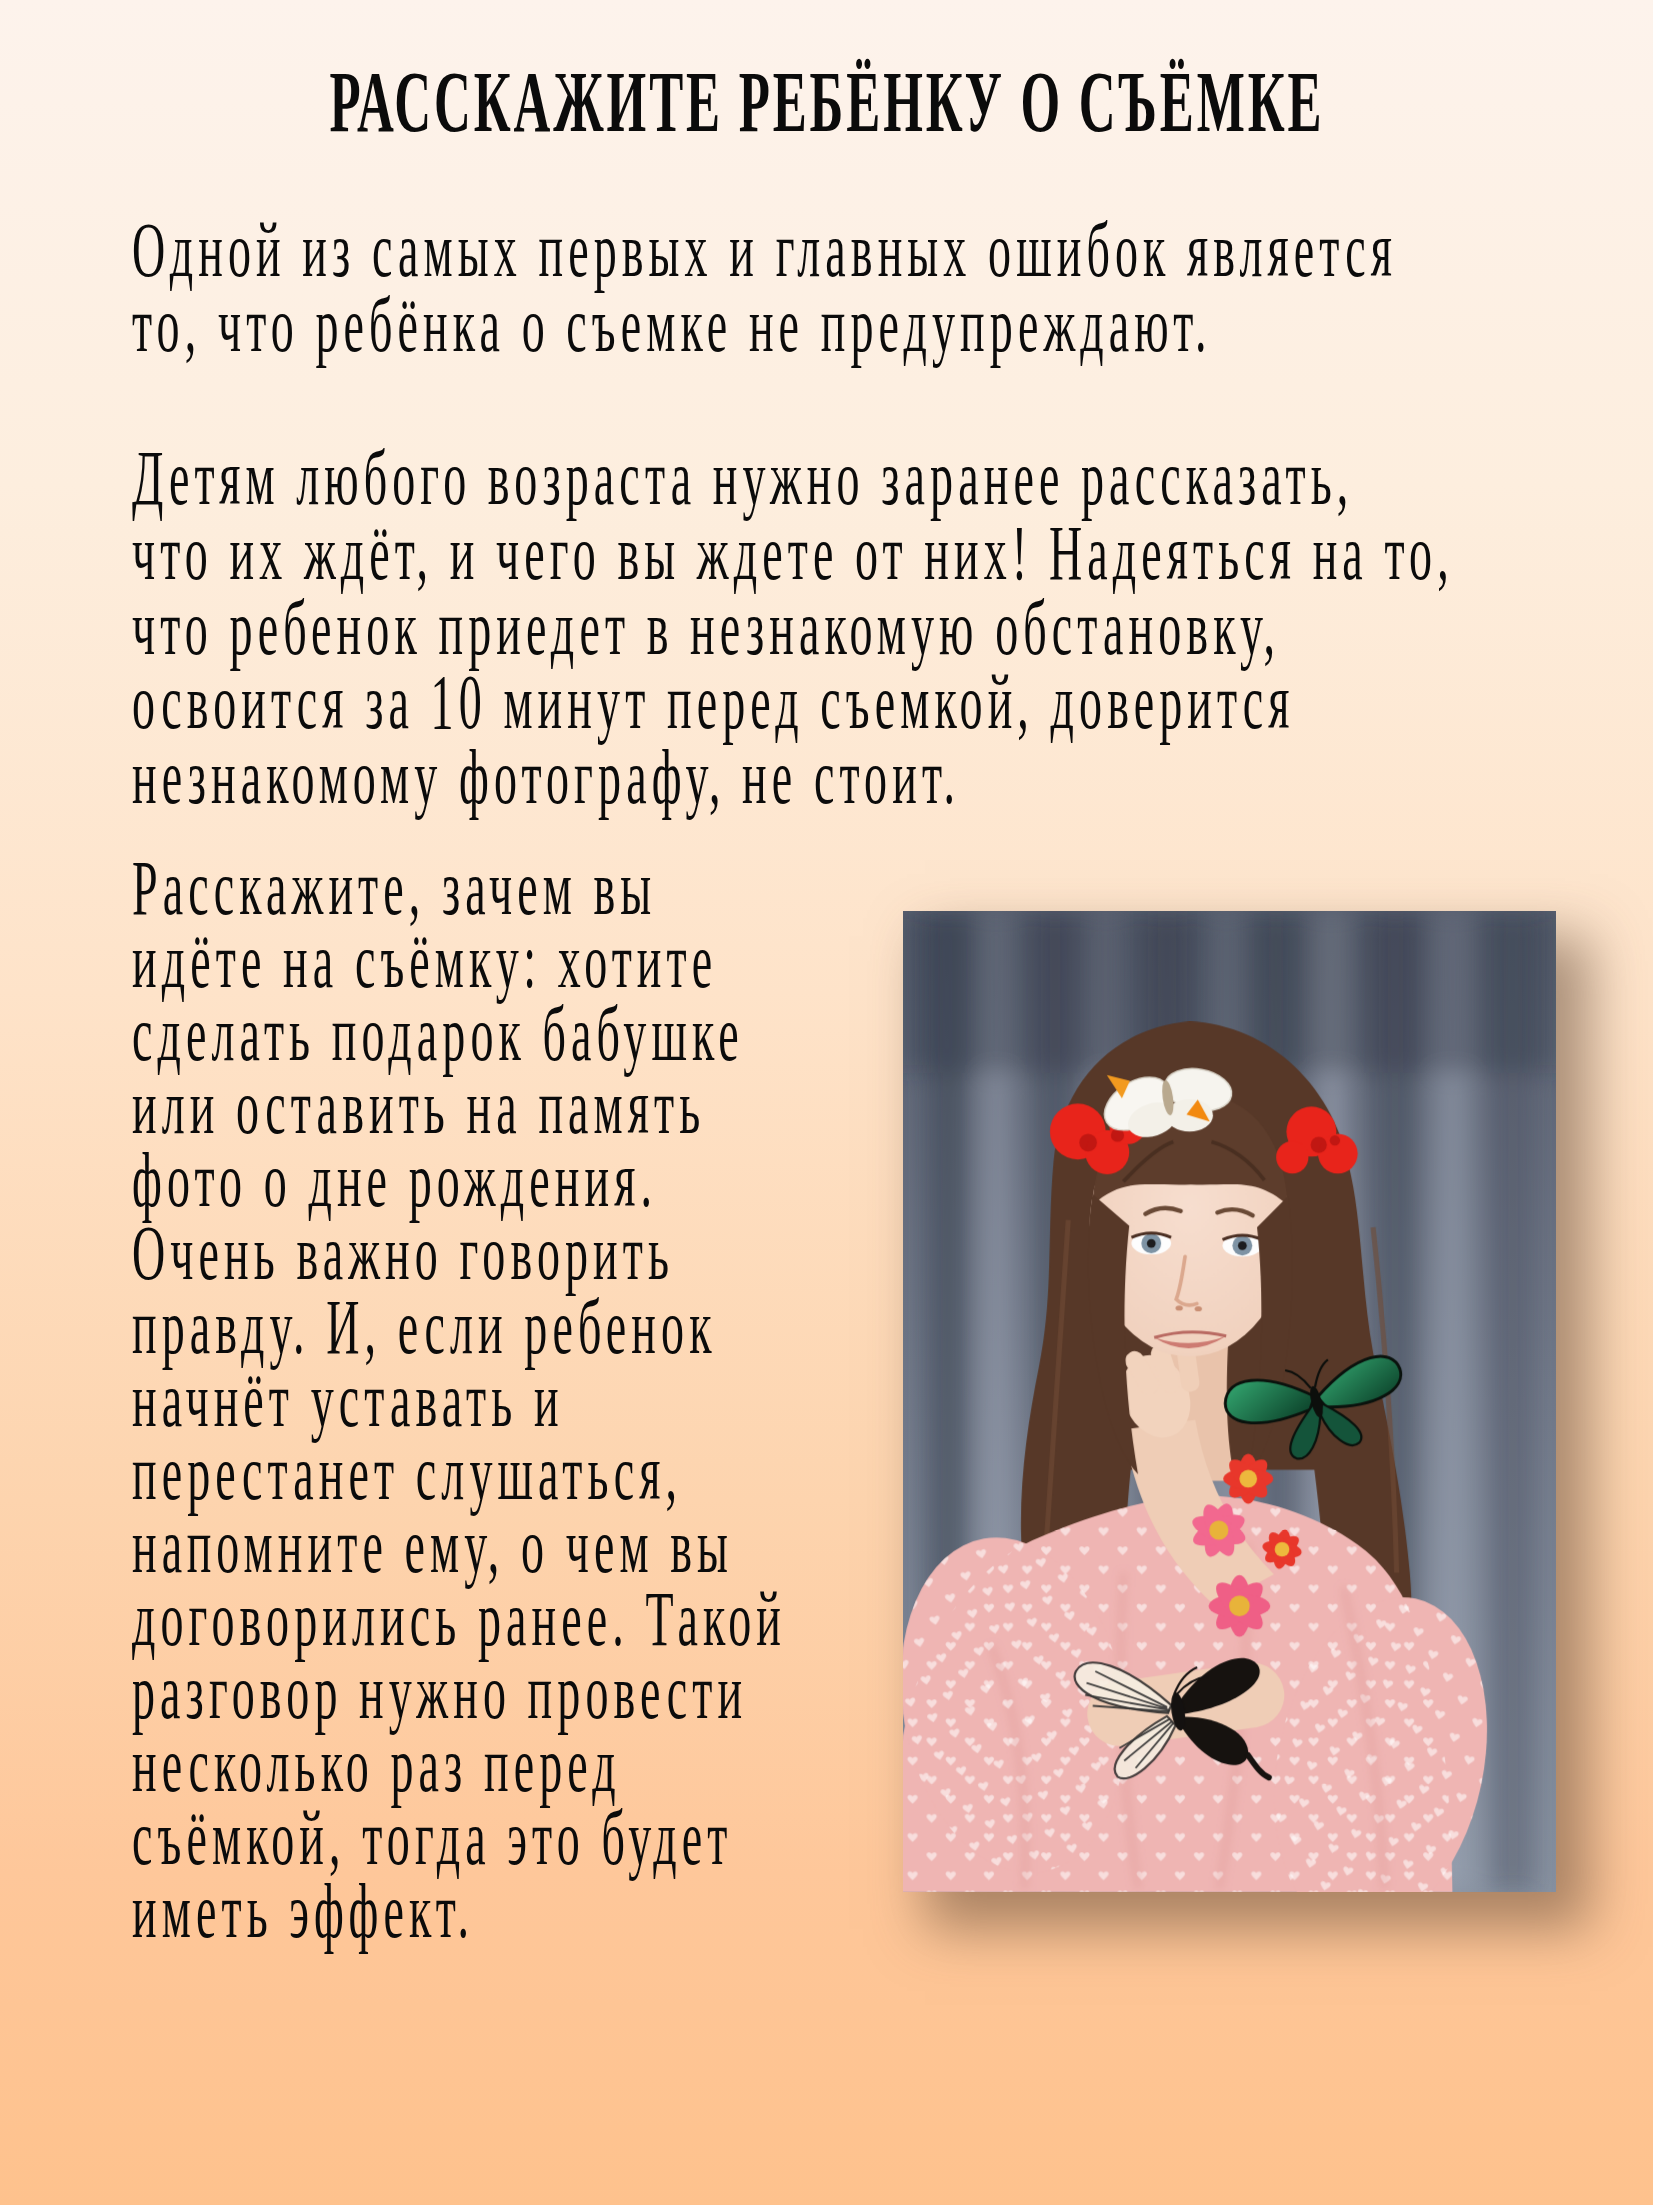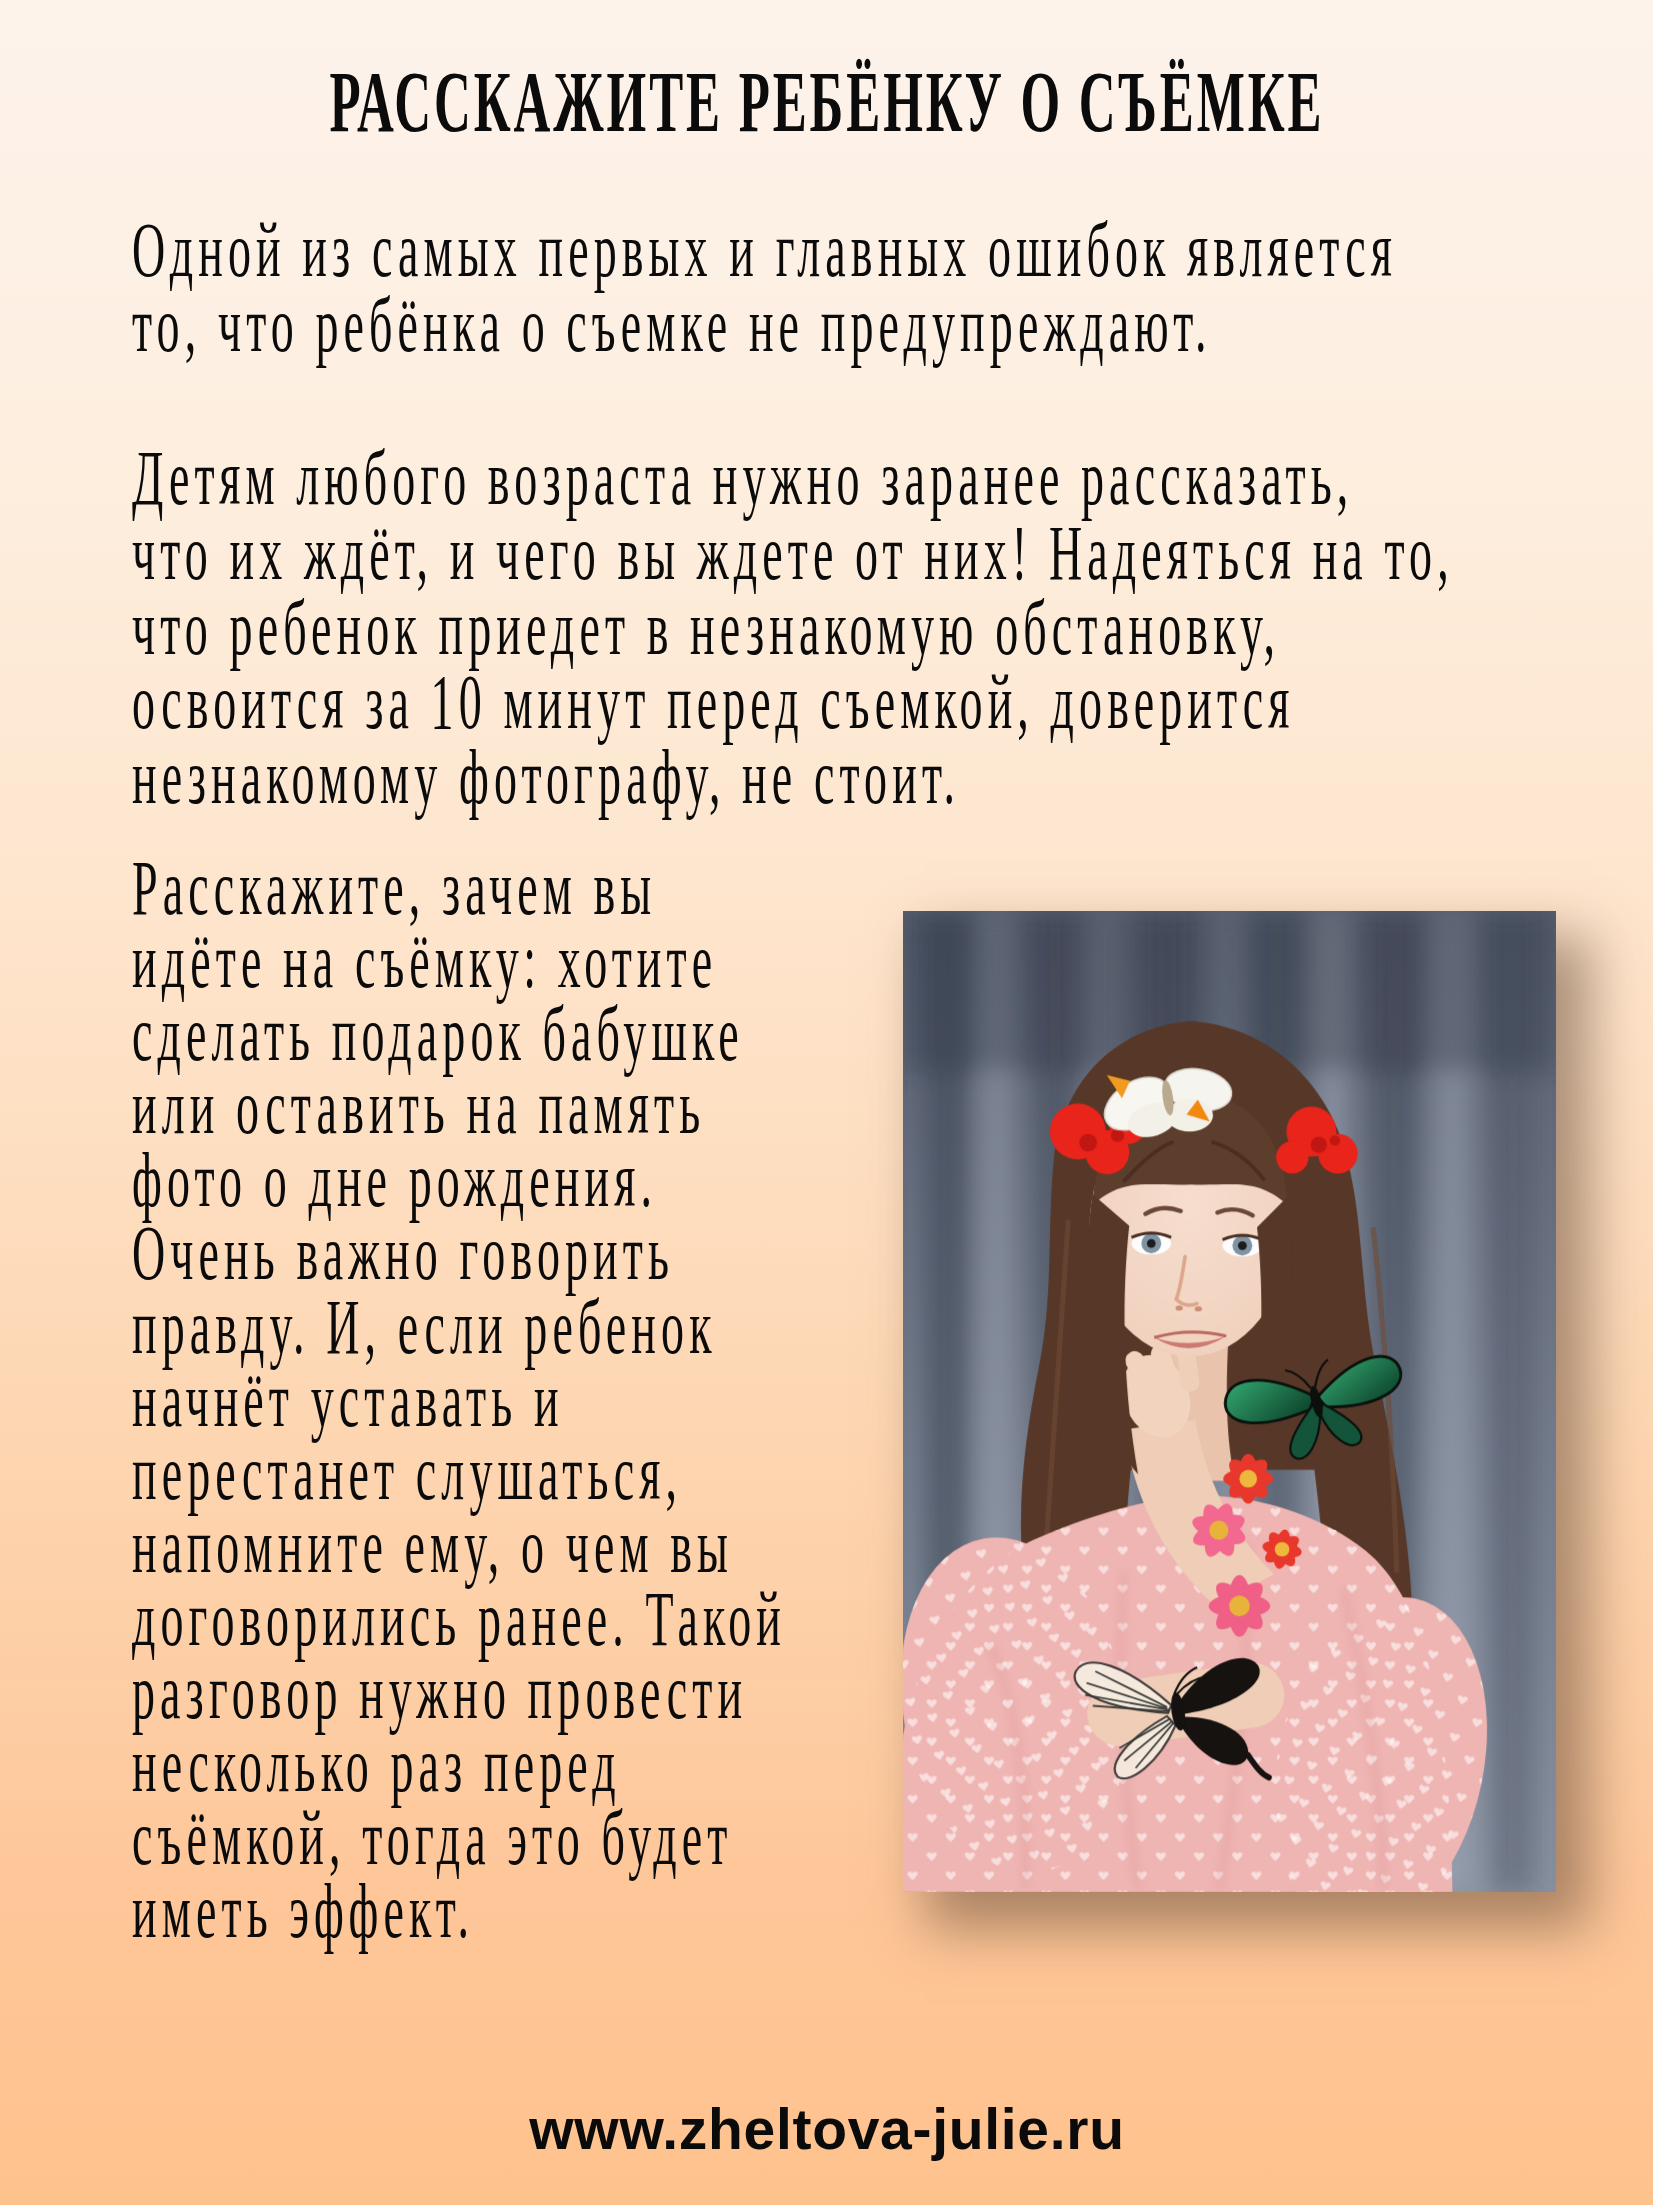--- a/index.html
+++ b/index.html
@@ -274,16 +274,15 @@
         </g>
         <path d="M 6 -10 C 50 -58 104 -68 118 -44 C 130 -20 80 8 10 8 Z" fill="#16120f"></path>
         <path d="M 8 12 C 56 18 96 48 88 76 C 78 100 30 84 4 26 Z" fill="#16120f"></path>
         <path d="M 88 76 C 96 92 102 104 112 110" stroke="#16120f" stroke-width="8" fill="none" stroke-linecap="round"></path>
         <ellipse cx="2" cy="4" rx="9" ry="26" fill="#141110"></ellipse>
         <path d="M 0 -20 C 10 -38 22 -48 36 -52 M 4 -20 C 18 -32 32 -38 48 -38" stroke="#141110" stroke-width="3" fill="none"></path>
       </g>
     </svg>
   </div>
 
-  <div class="footer-url">www.zheltova-julie.ru</div>
 
 </div>
 
 
 </body></html>

